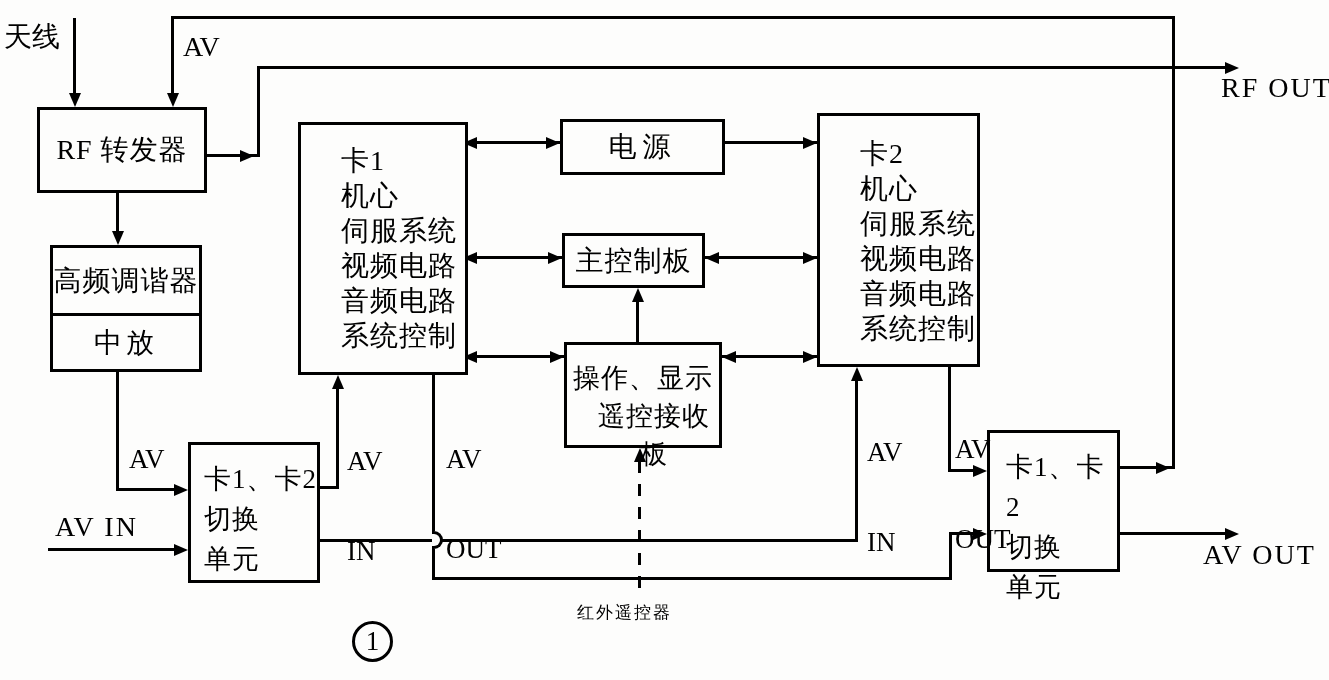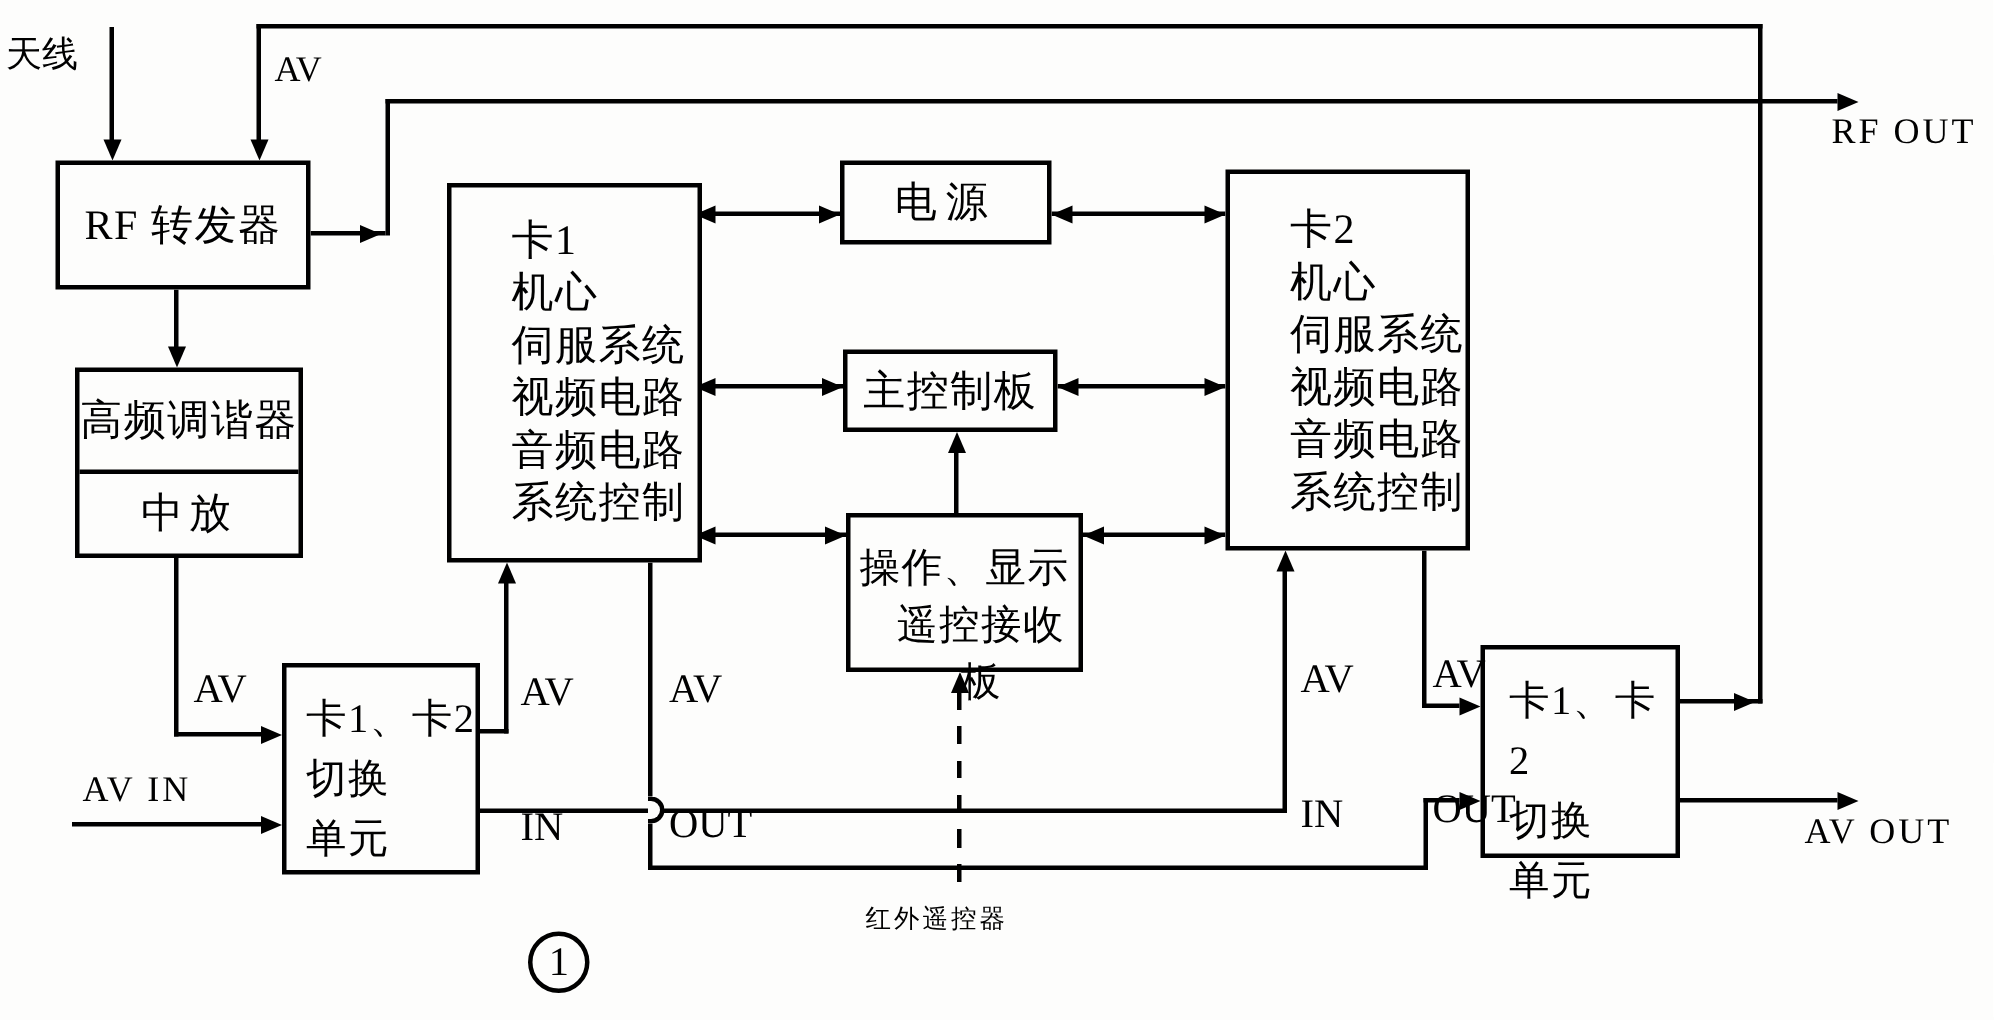--- a/index.html
+++ b/index.html
@@ -30,21 +30,21 @@
   .vl{position:absolute;width:3px;background:#000;z-index:1;}
   .dashed-vl{
     position:absolute;width:3px;z-index:1;
     background:repeating-linear-gradient(to bottom,#000 0 12px,transparent 12px 23px);
   }
   .ar{position:absolute;width:0;height:0;z-index:2;}
   .ar.r{border-top:6px solid transparent;border-bottom:6px solid transparent;border-left:14px solid #000;}
   .ar.l{border-top:6px solid transparent;border-bottom:6px solid transparent;border-right:14px solid #000;}
   .ar.d{border-left:6px solid transparent;border-right:6px solid transparent;border-top:14px solid #000;}
   .ar.u{border-left:6px solid transparent;border-right:6px solid transparent;border-bottom:14px solid #000;}
-  .lbl{position:absolute;font-size:24px;white-space:pre;z-index:4;line-height:30px;}
+  .lbl{position:absolute;font-size:28px;white-space:pre;z-index:4;line-height:30px;}
   .hop{
     position:absolute;left:432px;top:531px;width:11px;height:18px;
     border:3px solid #000;border-left:none;
     border-radius:0 11px 11px 0;
     background:#fdfdfc;box-sizing:border-box;z-index:2;
   }
   .fig-circle{
     position:absolute;left:352px;top:621px;width:41px;height:41px;
     border:3px solid #000;border-radius:50%;box-sizing:border-box;
     display:flex;align-items:center;justify-content:center;
@@ -143,21 +143,21 @@
 
   <div class="box multiline" style="left:298px;top:122px;width:170px;height:253px;padding:18px 0 0 40px;">
     <div>卡1</div>
     <div>机心</div>
     <div>伺服系统</div>
     <div>视频电路</div>
     <div>音频电路</div>
     <div>系统控制</div>
   </div>
 
-  <div class="box" style="left:560px;top:107px;width:141px;height:56px;">
+  <div class="box" style="left:560px;top:119px;width:165px;height:56px;">
     <span style="letter-spacing:6px;">电源</span>
   </div>
 
   <div class="box" style="left:562px;top:233px;width:143px;height:55px;">
     <span>主控制板</span>
   </div>
 
   <div class="box multiline" style="left:564px;top:342px;width:158px;height:106px;padding:14px 0 0 0;text-align:center;font-size:27px;">
     <div style="line-height:38px;">操作、显示</div>
     <div style="line-height:38px;margin-left:22px;">遥控接收板</div>

